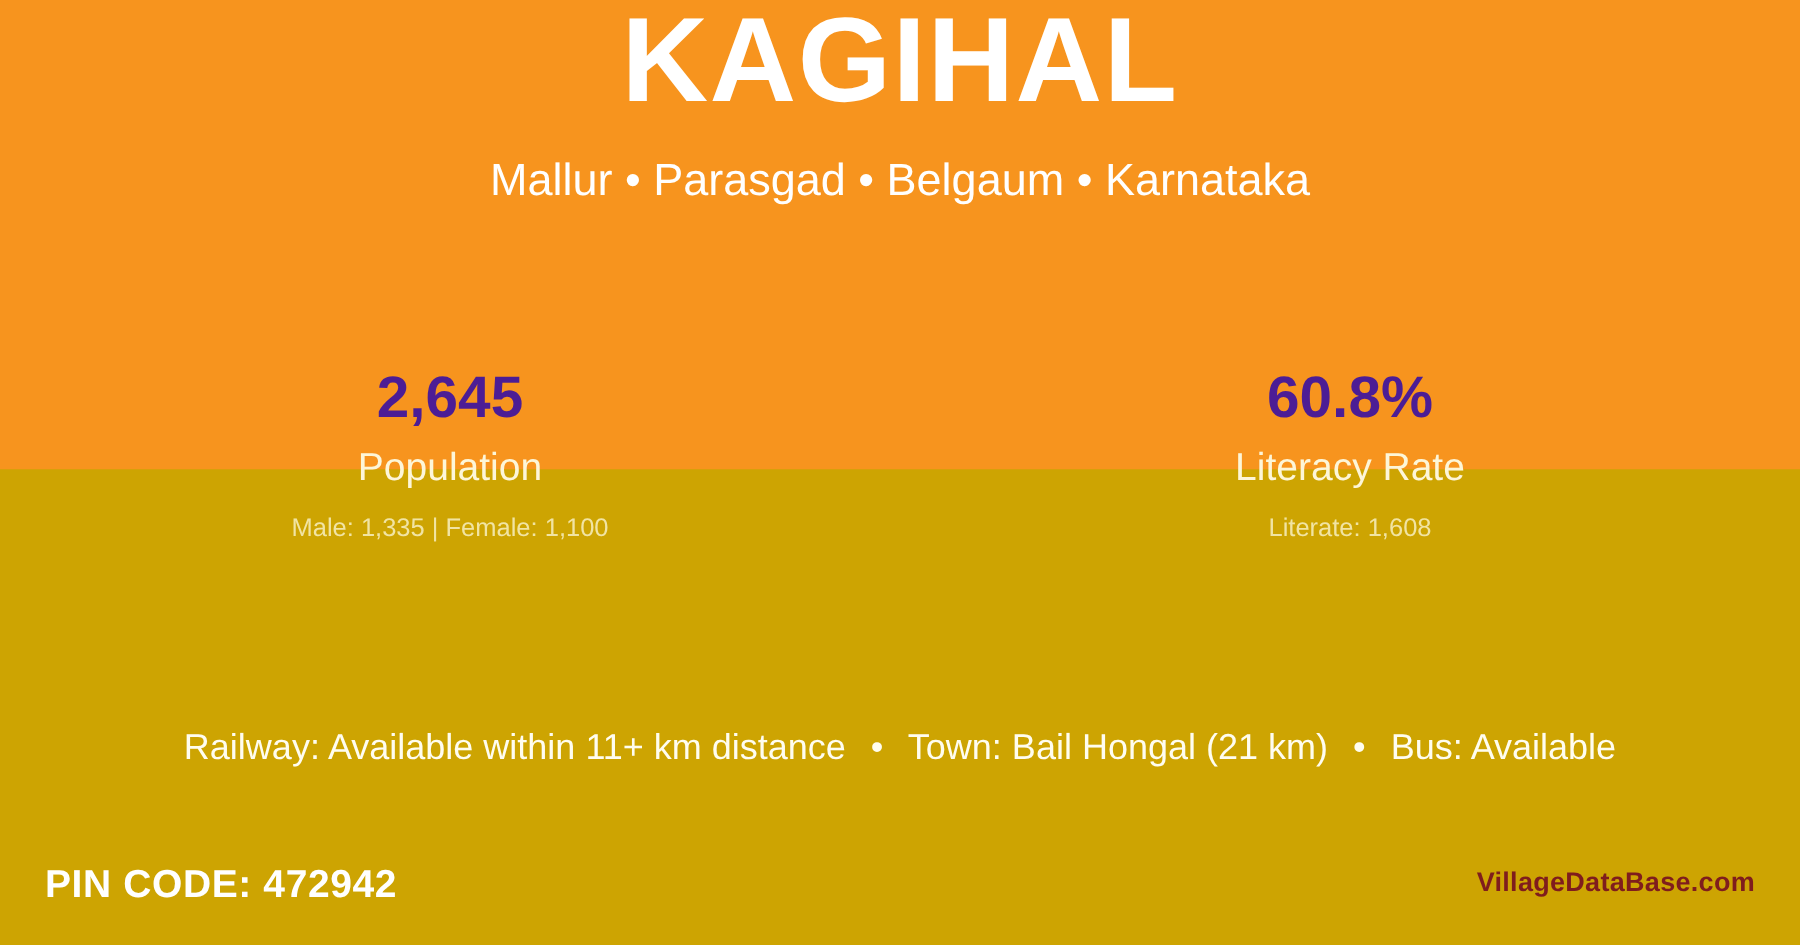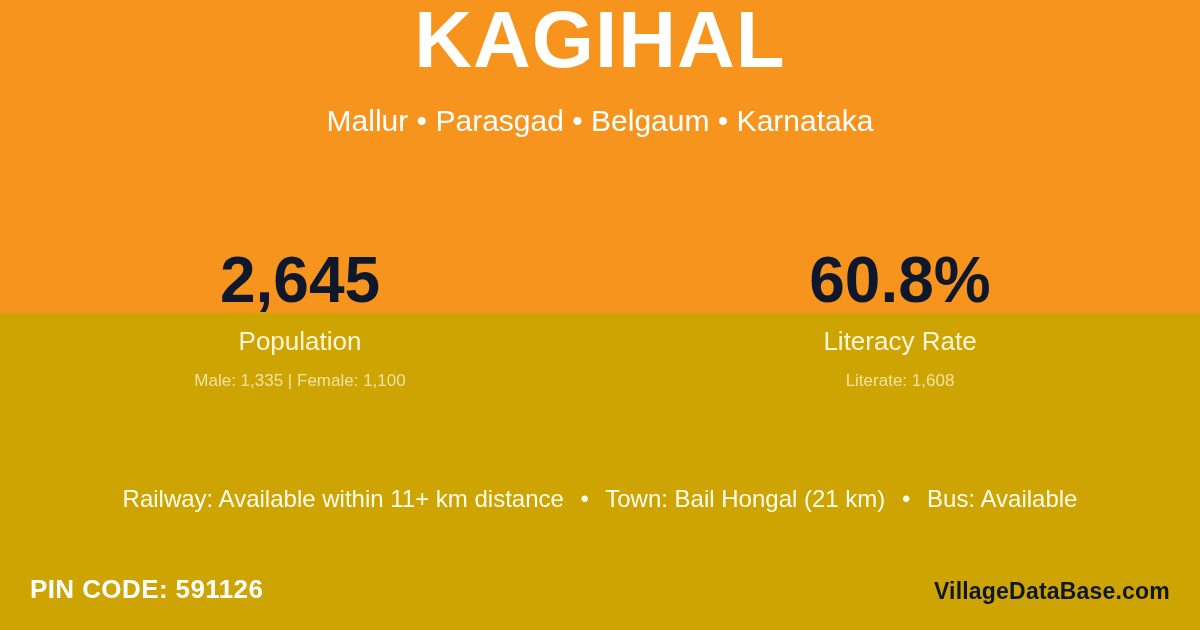--- a/index.html
+++ b/index.html
@@ -72,23 +72,23 @@
     top: 243px;
     width: 1200px;
     display: flex;
     flex-direction: row;
   }
   .stat-col {
     flex: 1 1 0;
     text-align: center;
   }
   .stat-value {
-    font-size: 64px;
+    font-size: 39px;
     font-weight: bold;
-    color: #0f172a;
+    color: #4c1d95;
     line-height: 1.18;
     white-space: nowrap;
   }
   .stat-label {
     font-size: 26px;
     font-weight: normal;
     color: #fdf6d8;
     line-height: 1.25;
     padding-top: 6px;
     white-space: nowrap;
@@ -127,23 +127,23 @@
     font-size: 26px;
     font-weight: bold;
     color: #ffffff;
     letter-spacing: 0.4px;
     white-space: nowrap;
   }
   .brand {
     position: absolute;
     right: 30px;
     top: 578px;
-    font-size: 23px;
+    font-size: 18px;
     font-weight: bold;
-    color: #0f172a;
+    color: #7f1d1d;
     letter-spacing: 0.2px;
     white-space: nowrap;
   }
 </style>
 </head>
 <body>
 
 <div class="card">
 
   <div class="band-top"></div>
@@ -172,17 +172,17 @@
   </div>
 
   <div class="amenities">
     <span>Railway: Available within 11+ km distance</span>
     <span class="amenity-sep">•</span>
     <span>Town: Bail Hongal (21 km)</span>
     <span class="amenity-sep">•</span>
     <span>Bus: Available</span>
   </div>
 
-  <div class="pin-code">PIN CODE: 591126</div>
+  <div class="pin-code">PIN CODE: 472942</div>
 
   <div class="brand">VillageDataBase.com</div>
 
 </div>
 
 </body></html>

